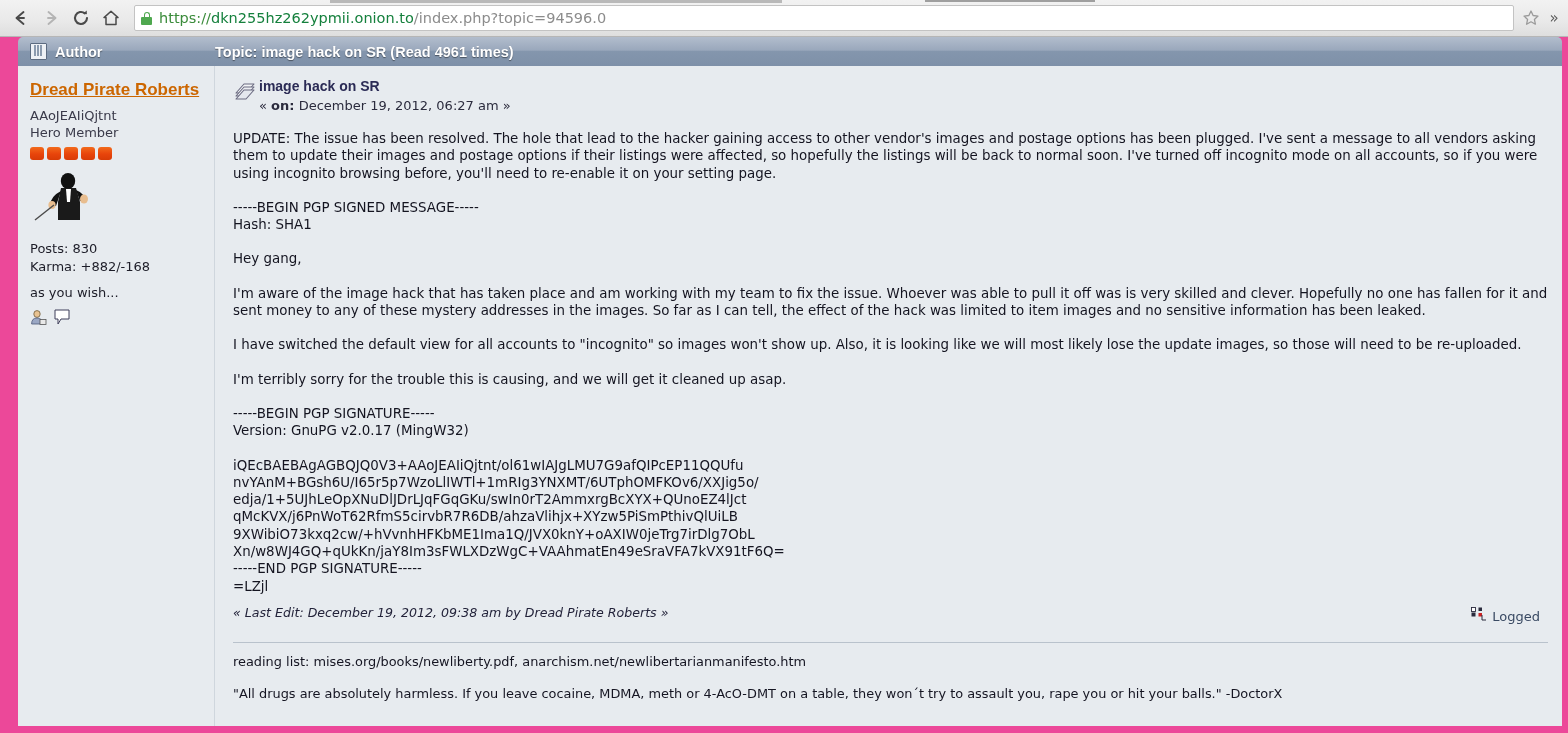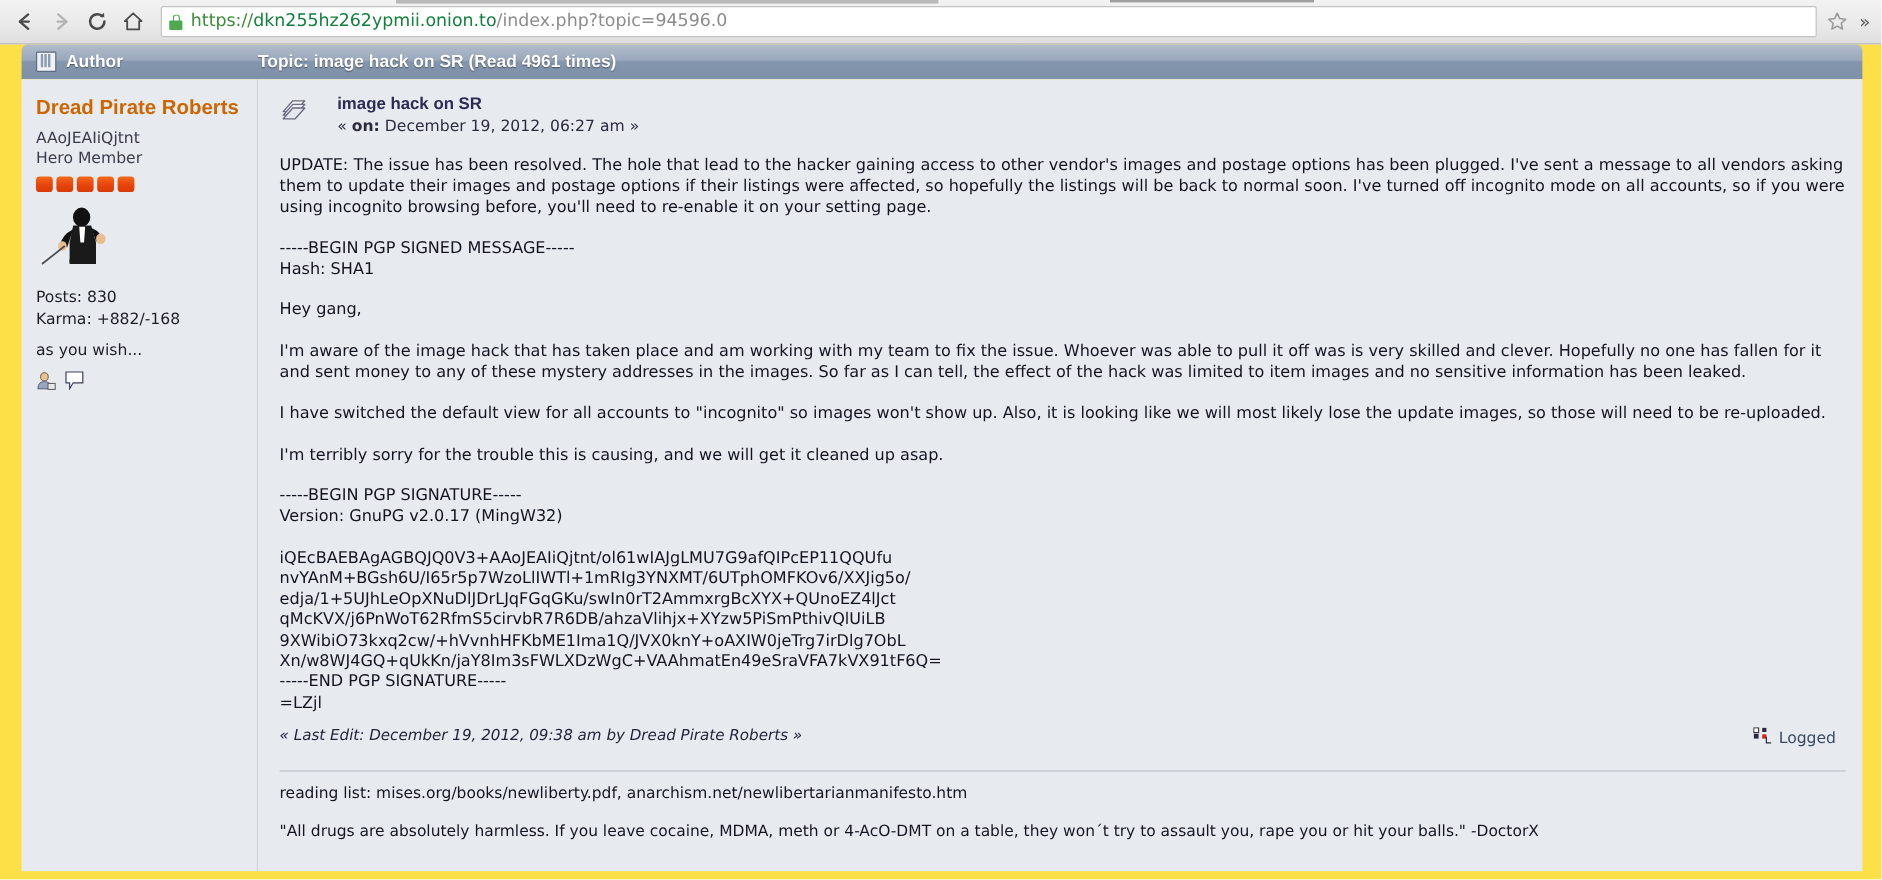--- a/index.html
+++ b/index.html
@@ -88,22 +88,22 @@
     box-sizing: border-box;
   }
   .url-scheme { color: #3b8c3b; }
   .url-host  { color: #15803d; }
   .url-rest  { color: #8c8c8c; }
   .star-icon { width: 22px; height: 22px; flex: 0 0 auto; margin-right: 4px; }
   .chev-btn  { width: 16px; text-align: center; color: #5a5a5a; font-size: 15px; flex: 0 0 auto; }
 
   
   .forum {
-    background: #fde047;
-    padding: 0 16px 0 18px;
+    background: #ec4899;
+    padding: 0 6px 0 18px;
     box-sizing: border-box;
     height: 696px;
   }
   .table-head {
     display: flex;
     height: 29px;
     align-items: center;
     background: linear-gradient(to bottom, #b2bdcd 0%, #9aa8bc 45%, #8496ad 50%, #7e90a8 100%);
     border-radius: 5px 5px 0 0;
     color: #ffffff;
@@ -149,20 +149,21 @@
     box-sizing: border-box;
     border-right: 1px solid #cfd6dd;
   }
   .author-name {
     color: #cc6600;
     font-family: "Liberation Sans", sans-serif;
     font-weight: bold;
     font-size: 17px;
     line-height: 19px;
     margin-bottom: 8px;
+    text-decoration: underline;
   }
   .author-meta {
     font-size: 13px;
     color: #3a3a4a;
     line-height: 17px;
   }
   .stars {
     margin: 6px 0 10px 0;
     display: flex;
     gap: 3px;
@@ -196,21 +197,21 @@
 
   .post-col {
     flex: 1 1 auto;
     padding: 12px 14px 0 18px;
     box-sizing: border-box;
     position: relative;
   }
   .post-head {
     display: flex;
     align-items: flex-start;
-    gap: 24px;
+    gap: 2px;
   }
   .subject-icon { width: 24px; height: 24px; flex: 0 0 auto; margin-top: 2px; }
   .subject-line {
     font-family: "Liberation Sans", sans-serif;
     font-weight: bold;
     font-size: 14px;
     color: #2b2b55;
     line-height: 17px;
   }
   .posted-on {

